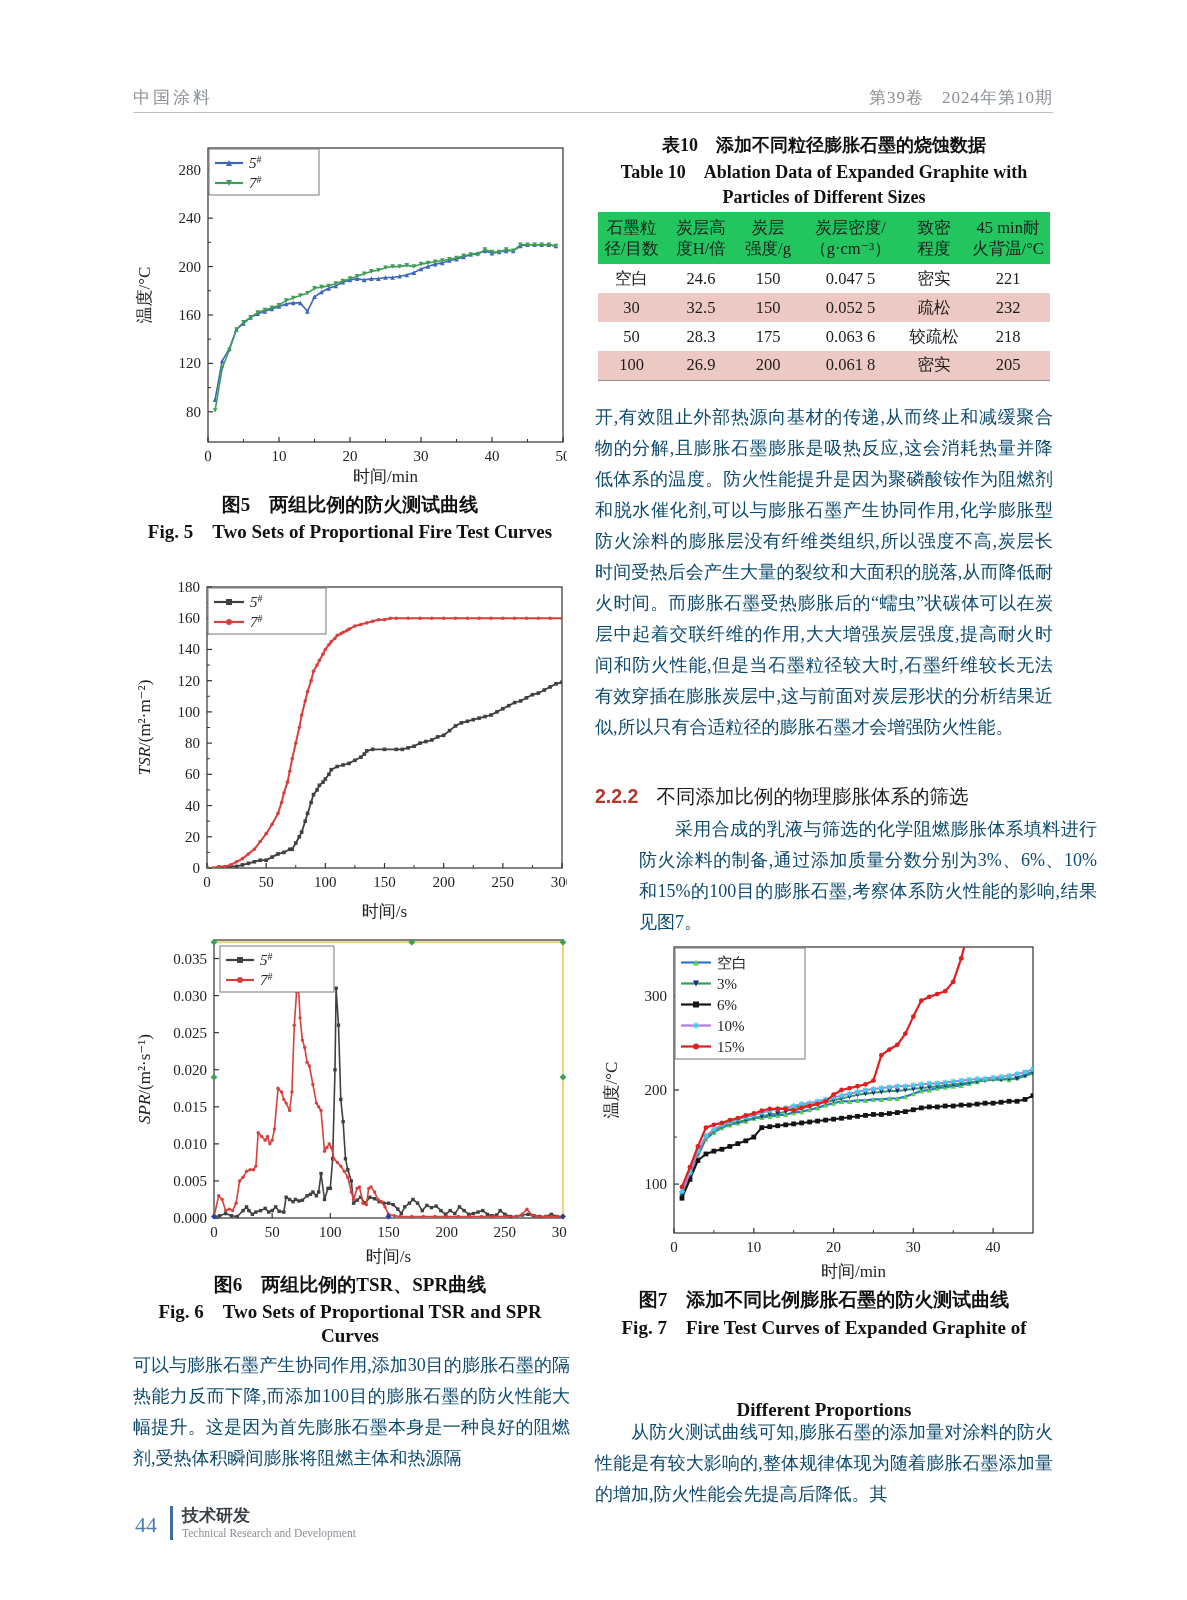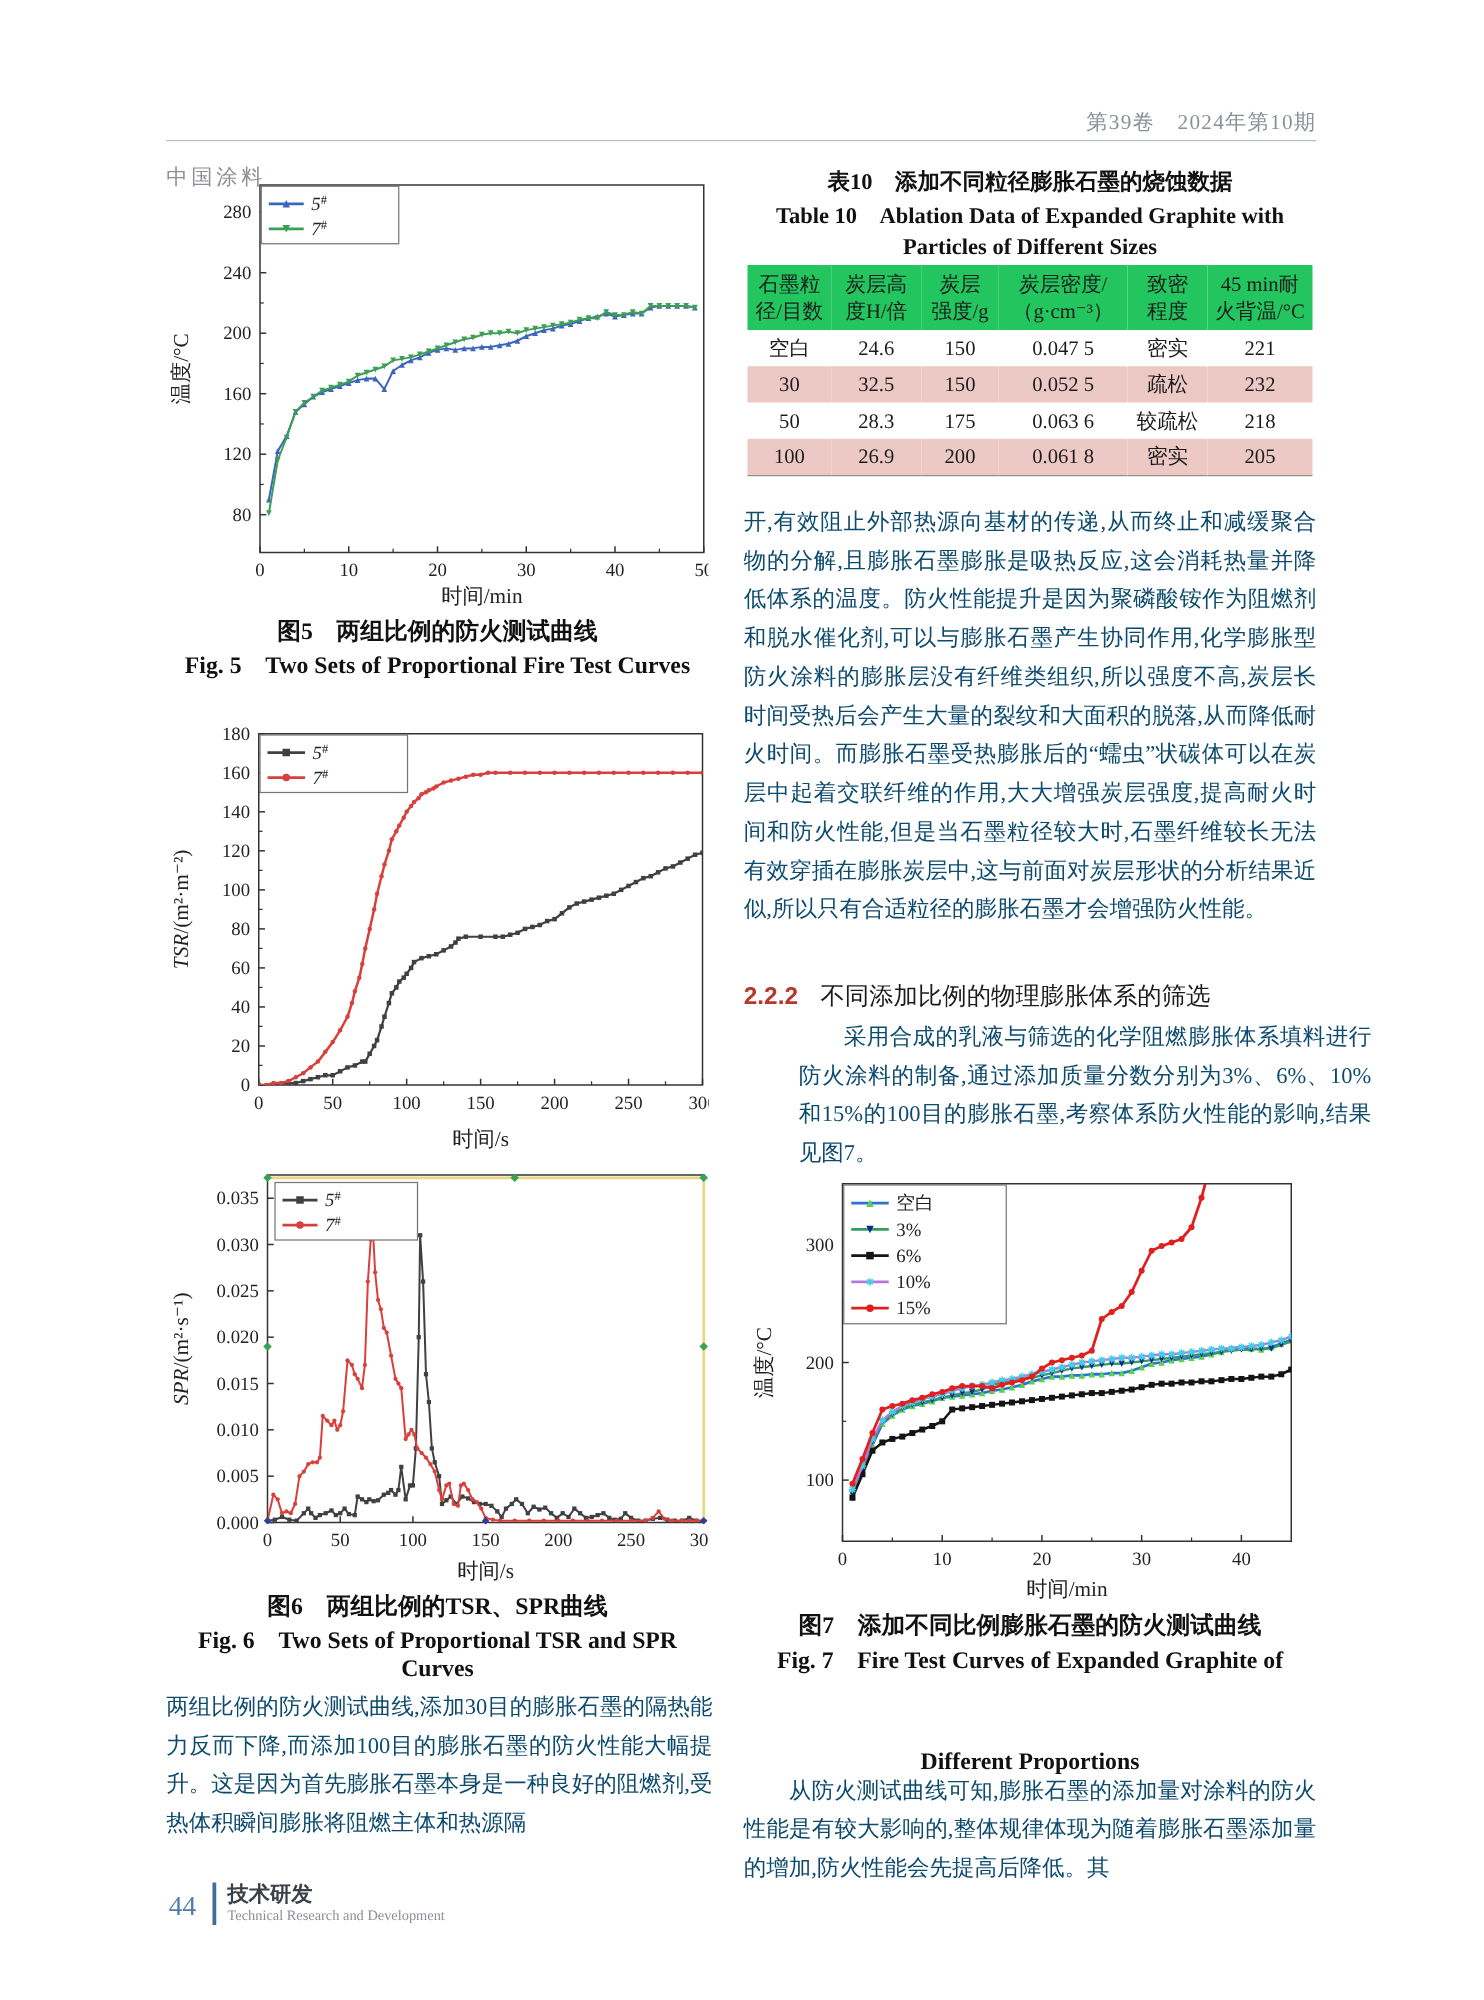--- a/index.html
+++ b/index.html
@@ -28,21 +28,21 @@
   table.datatable col.c5{width:64px} table.datatable col.c6{width:84px}
   svg text { font-family:"Liberation Serif","DejaVu Serif",serif; fill:#222; }
   .footer-num { font-size:22px; color:#4f7cab; }
   .footer-bar { width:3px; height:34px; background:#3f6d9e; }
   .footer-zh { font-size:17px; font-weight:bold; color:#3a4148; font-family:Liberation Mono, monospace; }
   .footer-en { font-size:11.5px; color:#8a9096; }
 </style>
 </head>
 <body>
 
-<div class="abs hdr" style="left:133px; top:86px;margin-top:44px;">中国涂料</div>
+<div class="abs hdr" style="left:133px; top:86px;">中国涂料</div>
 <div class="abs hdr" style="right:134px; top:86px; letter-spacing:1px;">第39卷　2024年第10期</div>
 <div class="abs hdr-rule" style="left:133px; top:112px; width:920px;"></div>
 
 <div class="abs" style="left:133px; top:136px;"><svg width="434" height="352" viewBox="0 0 434 352">
       <defs>
         <clipPath id="fig5-clip">
           <rect x="75" y="12" width="355" height="294"></rect>
         </clipPath>
       </defs>
       <rect x="75" y="12" width="355" height="294" fill="none" stroke="#333" stroke-width="1.2"></rect>
@@ -611,21 +611,21 @@
       <line x1="93" y1="32" x2="121" y2="32" stroke="#404040" stroke-width="2.2"></line>
       <rect x="104" y="29" width="6" height="6" fill="#404040"></rect>
       <text x="127" y="37" font-size="15"><tspan font-style="italic">5</tspan><tspan dy="-5" font-size="10">#</tspan></text>
       <line x1="93" y1="52" x2="121" y2="52" stroke="#d8403c" stroke-width="2.2"></line>
       <circle cx="107" cy="52" r="3" fill="#d8403c"></circle>
       <text x="127" y="57" font-size="15"><tspan font-style="italic">7</tspan><tspan dy="-5" font-size="10">#</tspan></text>
     </svg></div>
 <div class="abs cap" style="left:133px; top:1272px; width:434px;">图6　两组比例的TSR、SPR曲线</div>
 <div class="abs cap" style="left:133px; top:1299px; width:434px;">Fig. 6　Two Sets of Proportional TSR and SPR Curves</div>
 
-<div class="abs para" style="left:133px; top:1350px; width:437px;">两组比例的防火测试曲线,添加30目的膨胀石墨的隔热能力反而下降,而添加100目的膨胀石墨的防火性能大幅提升。这是因为首先膨胀石墨本身是一种良好的阻燃剂,受热体积瞬间膨胀将阻燃主体和热源隔</div>
+<div class="abs para" style="left:133px; top:1350px; width:437px;">可以与膨胀石墨产生协同作用,添加30目的膨胀石墨的隔热能力反而下降,而添加100目的膨胀石墨的防火性能大幅提升。这是因为首先膨胀石墨本身是一种良好的阻燃剂,受热体积瞬间膨胀将阻燃主体和热源隔</div>
 
 <div class="abs tbl-title" style="left:595px; top:133px; width:458px;">表10　添加不同粒径膨胀石墨的烧蚀数据</div>
 <div class="abs tbl-title" style="left:595px; top:160px; width:458px;">Table 10　Ablation Data of Expanded Graphite with</div>
 <div class="abs tbl-title" style="left:595px; top:187px; width:458px;">Particles of Different Sizes</div>
 <div class="abs" style="left:598px; top:212px;">
     <table class="datatable">
       <colgroup>
         <col class="c1">
         <col class="c2">
         <col class="c3">

